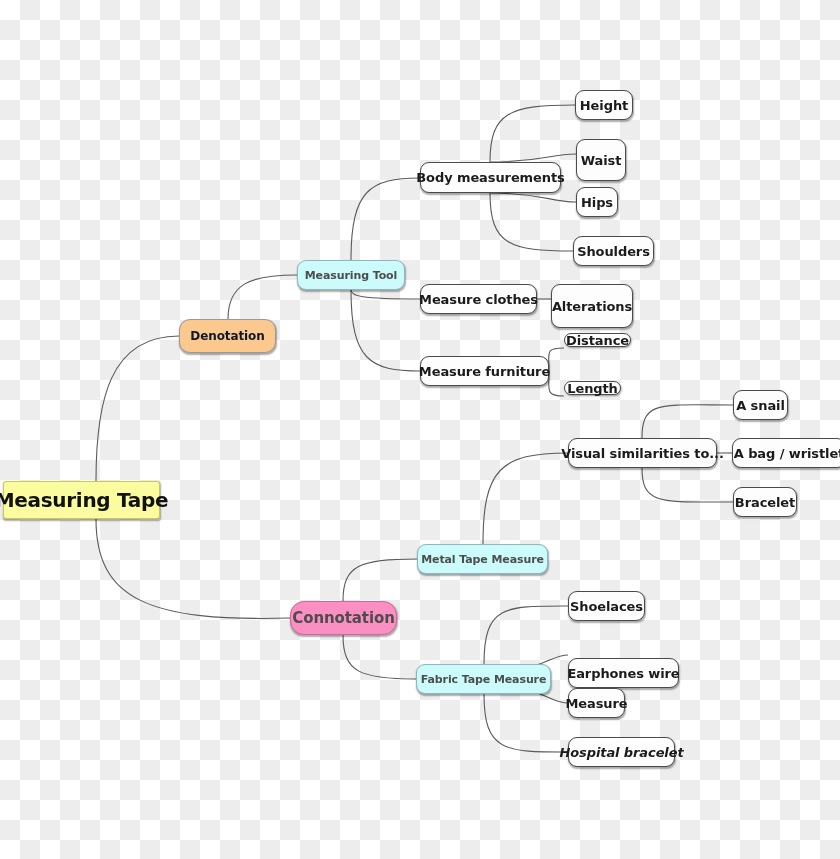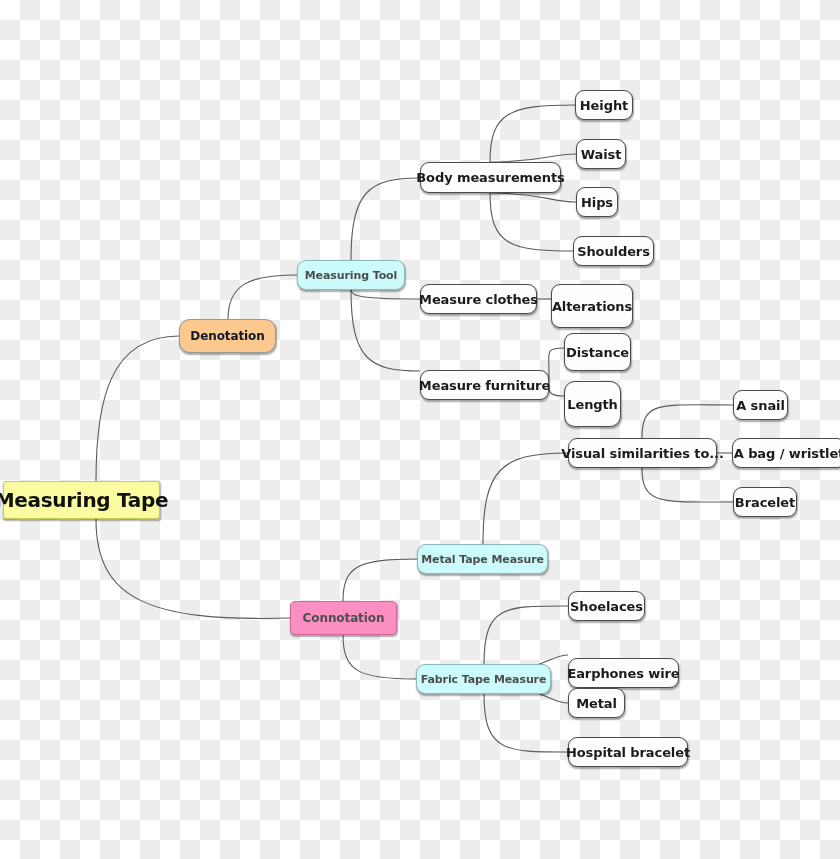--- a/index.html
+++ b/index.html
@@ -63,22 +63,22 @@
     background: #fbc88e;
     border-color: #9a9a9a;
     color: #0f172a;
     font-size: 12px;
     border-radius: 11px;
   }
   .node.connotation {
     background: #fb8fc1;
     border-color: #d06699;
     color: #4d4d4d;
-    font-size: 12px;
-    border-radius: 5px;
+    font-size: 15px;
+    border-radius: 14px;
   }
   .node.cyan {
     background: #cbfbfb;
     border-color: #8fb6bd;
     color: #4d4d4d;
     font-size: 11px;
     border-radius: 9px;
   }
 </style>
 </head>
@@ -109,31 +109,31 @@
       <path d="M 416,679 C 545,679 545,655 568,655" fill="none" stroke="#5A5A5A" stroke-width="1.1"></path>
       <path d="M 416,679 C 545,679 545,703 568,703" fill="none" stroke="#5A5A5A" stroke-width="1.1"></path>
       <path d="M 484,694 C 484,752 505,752 568,752" fill="none" stroke="#5A5A5A" stroke-width="1.1"></path>
     </svg>
 <div class="node root" style="left: 3px; top: 481px; width: 157px; height: 38px;">Measuring Tape</div>
     <div class="node denotation" style="left: 179px; top: 319px; width: 97px; height: 34px;">Denotation</div>
     <div class="node connotation" style="left: 290px; top: 601px; width: 107px; height: 34px;">Connotation</div>
     <div class="node cyan" style="left: 297px; top: 260px; width: 108px; height: 30px;">Measuring Tool</div>
     <div class="node" style="left: 420px; top: 162px; width: 141px; height: 31px;">Body measurements</div>
     <div class="node" style="left: 575px; top: 90px; width: 58px; height: 30px;">Height</div>
-    <div class="node" style="left: 576px; top: 139px; width: 50px; height: 30px;">Waist</div>
+    <div class="node" style="left: 576px; top: 139px; width: 50px; height: 42px;">Waist</div>
     <div class="node" style="left: 576px; top: 187px; width: 42px; height: 30px;">Hips</div>
     <div class="node" style="left: 573px; top: 236px; width: 81px; height: 30px;">Shoulders</div>
     <div class="node" style="left: 420px; top: 284px; width: 117px; height: 30px;">Measure clothes</div>
     <div class="node" style="left: 551px; top: 284px; width: 82px; height: 44px;">Alterations</div>
-    <div class="node" style="left: 420px; top: 370px; width: 129px; height: 30px;">Measure furniture</div>
-    <div class="node" style="left: 564px; top: 333px; width: 67px; height: 38px;">Distance</div>
-    <div class="node" style="left: 564px; top: 381px; width: 57px; height: 46px; border-radius: 11px;">Length</div>
+    <div class="node" style="left: 420px; top: 356px; width: 129px; height: 30px;">Measure furniture</div>
+    <div class="node" style="left: 564px; top: 333px; width: 67px; height: 14px;">Distance</div>
+    <div class="node" style="left: 564px; top: 381px; width: 57px; height: 14px; border-radius: 11px;">Length</div>
     <div class="node cyan" style="left: 417px; top: 544px; width: 131px; height: 30px;">Metal Tape Measure</div>
     <div class="node" style="left: 568px; top: 438px; width: 149px; height: 30px;">Visual similarities to...</div>
     <div class="node" style="left: 733px; top: 390px; width: 55px; height: 30px;">A snail</div>
     <div class="node" style="left: 732px; top: 438px; width: 114px; height: 30px;">A bag / wristlet</div>
     <div class="node" style="left: 733px; top: 487px; width: 64px; height: 30px;">Bracelet</div>
     <div class="node cyan" style="left: 416px; top: 664px; width: 135px; height: 30px;">Fabric Tape Measure</div>
     <div class="node" style="left: 568px; top: 591px; width: 77px; height: 30px;">Shoelaces</div>
     <div class="node" style="left: 568px; top: 640px; width: 111px; height: 30px; margin-top: 18px;">Earphones wire</div>
-    <div class="node" style="left: 568px; top: 688px; width: 57px; height: 30px;">Metal</div>
-    <div class="node" style="left: 568px; top: 737px; width: 120px; height: 30px;">Hospital bracelet</div>
+    <div class="node" style="left: 568px; top: 688px; width: 57px; height: 30px;">Measure</div>
+    <div class="node" style="left: 568px; top: 737px; width: 107px; height: 30px; font-style: italic;">Hospital bracelet</div>
   </div>
 
 </body></html>

